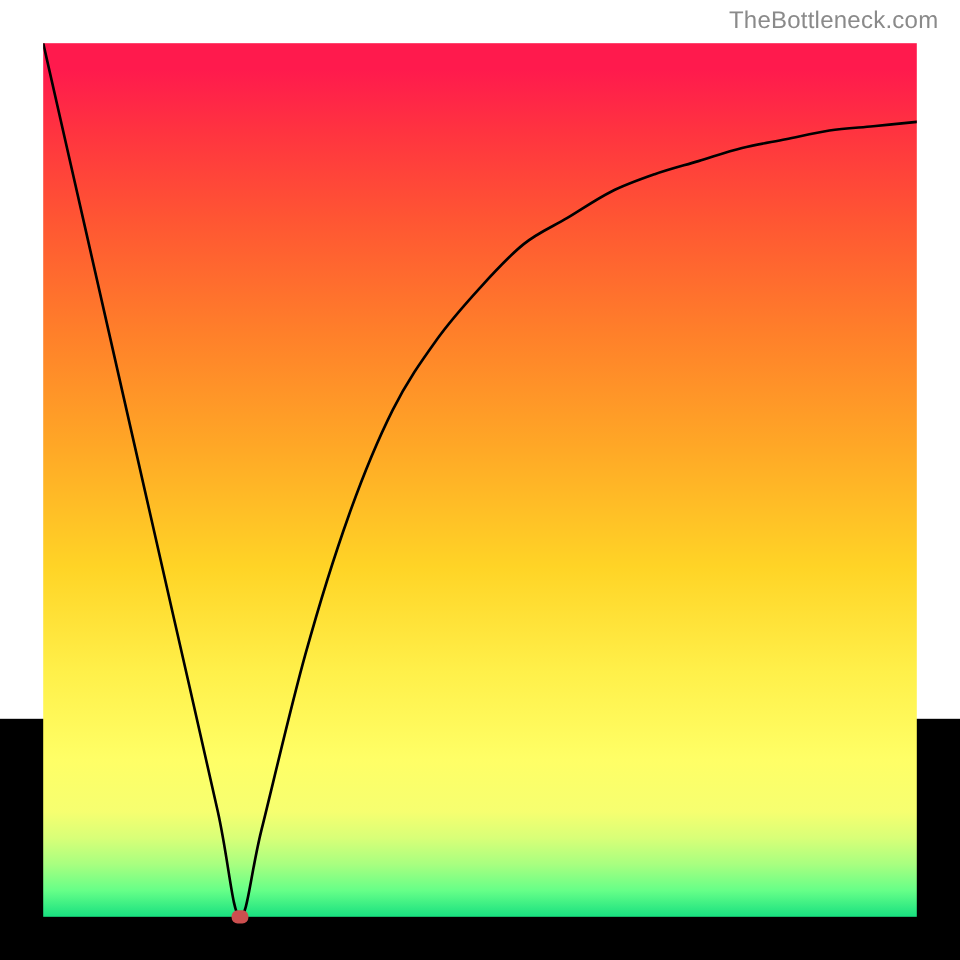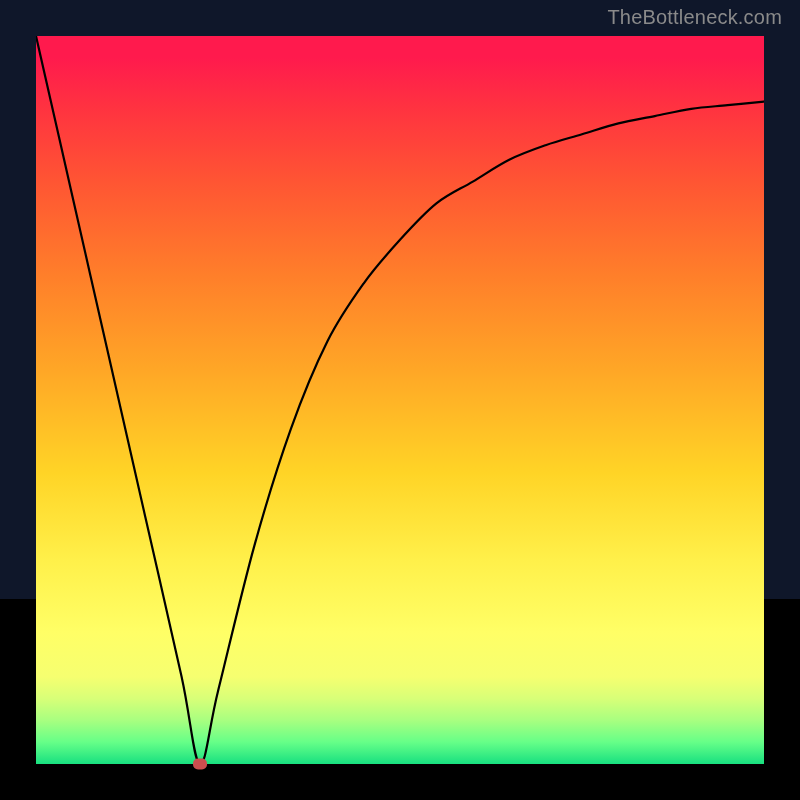--- a/index.html
+++ b/index.html
@@ -9,21 +9,21 @@
     height: 800px;
     background: #000;
     overflow: hidden;
   }
   .frame {
     position: absolute;
     top: 0;
     left: 0;
     width: 800px;
     height: 599px;
-    background: #0f172a;
+    background: #ffffff;
   }
   .plot-area {
     position: absolute;
     top: 36px;
     left: 36px;
     width: 728px;
     height: 728px;
     background: linear-gradient(to bottom,
       #ff1a4d 0%,
       #ff1a4d 3%,

